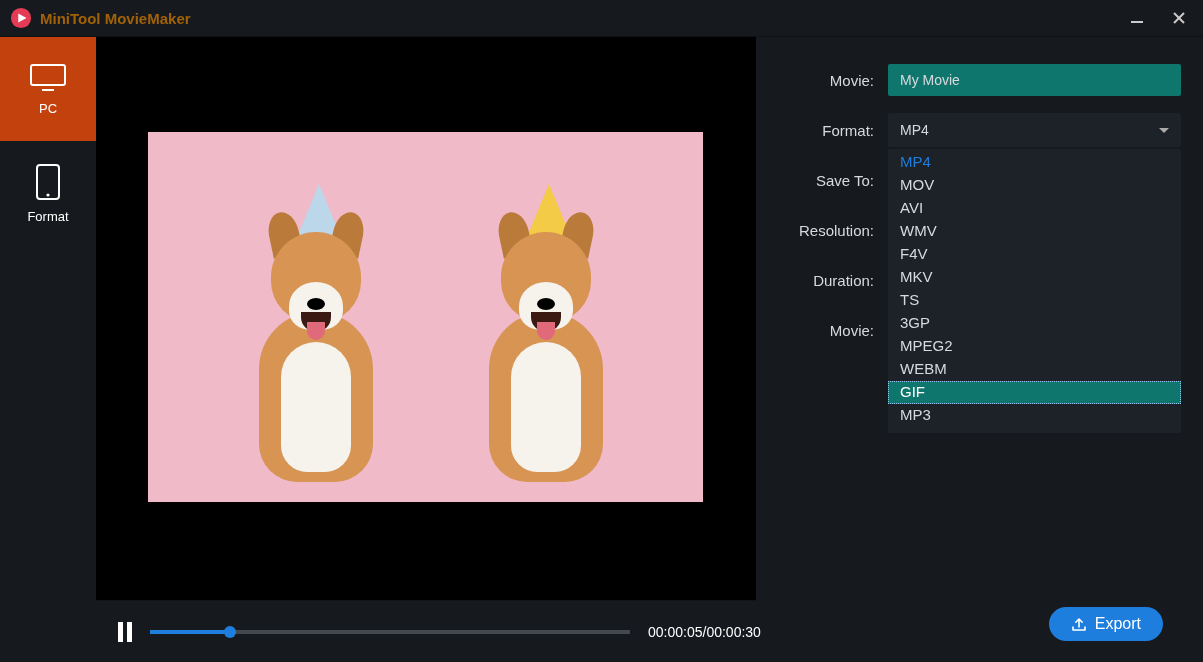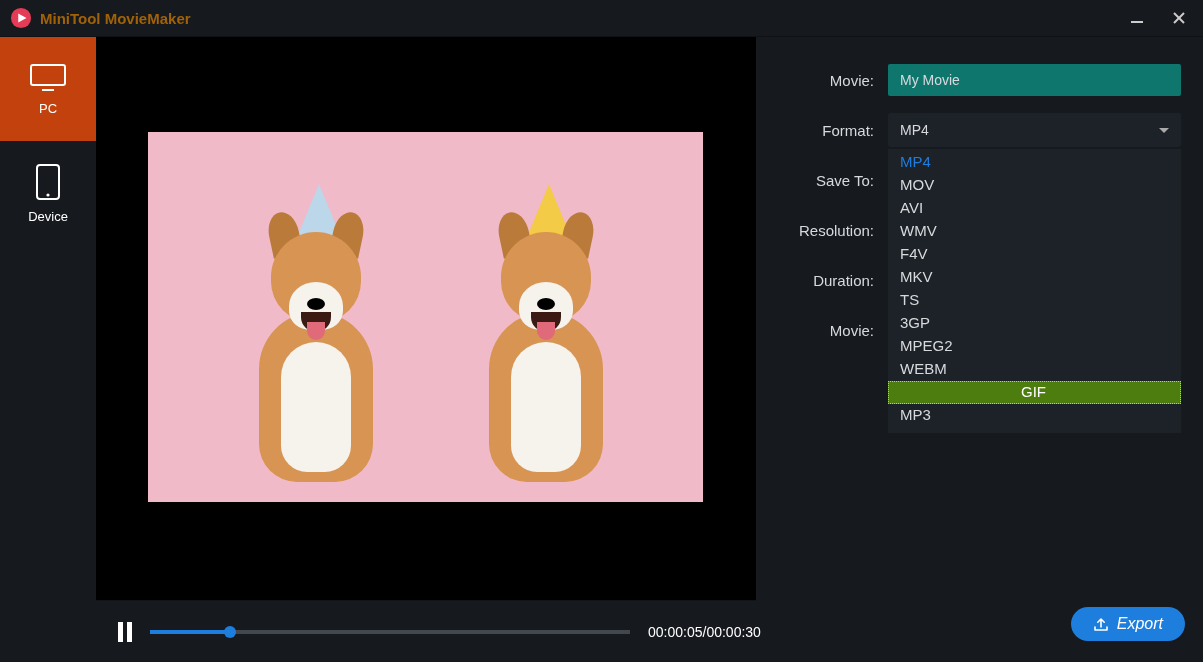--- a/index.html
+++ b/index.html
@@ -48,23 +48,23 @@
   .row{display:flex;align-items:center;margin-bottom:20px;height:30px;}
   .row .lab{width:96px;text-align:right;margin-right:14px;font-size:15px;color:#d7dadd;}
   .row .ctrl{flex:1;}
   .txtbox{height:32px;background:#0f766e;border:none;color:#d7dadd;font-size:14px;padding:0 12px;width:100%;box-sizing:border-box;border-radius:2px;}
   .selbox{height:34px;background:#1d2128;color:#d7dadd;font-size:14px;padding:0 12px;display:flex;align-items:center;justify-content:space-between;border-radius:2px;}
   .selbox .caret{width:0;height:0;border-left:5px solid transparent;border-right:5px solid transparent;border-top:5px solid #aaa;}
   
   .dropdown{position:absolute;left:132px;right:22px;top:112px;background:#1d2128;z-index:5;padding:2px 0 6px 0;}
   .opt{padding:1px 12px 2px 12px;font-size:15px;line-height:20px;color:#d7dadd;}
   .opt.sel{color:#1e7ede;}
-  .opt.hi{background:#4d7c0f;color:#fff;border:1px dotted #9cc7f5;padding:0 13px 1px 11px;text-align:center;}
-  
-  .export{position:absolute;right:18px;bottom:22px;height:34px;padding:0 22px;background:#1e7ede;border:none;border-radius:17px;color:#fff;font-size:16px;display:flex;align-items:center;gap:8px;font-style:italic;}
+  .opt.hi{background:#0f766e;color:#fff;border:1px dotted #9cc7f5;padding:0 13px 1px 11px;}
+  
+  .export{position:absolute;right:40px;bottom:22px;height:34px;padding:0 22px;background:#1e7ede;border:none;border-radius:17px;color:#fff;font-size:16px;display:flex;align-items:center;gap:8px;}
   .export svg{display:block;}
 </style>
 </head>
 <body>
 
 <div class="titlebar">
   <span class="logo">
     <svg viewBox="0 0 24 24" width="22" height="22">
         <circle cx="12" cy="12" r="11" fill="#e43b57"></circle>
         <polygon points="9,7 18,12 9,17" fill="#fff"></polygon>
@@ -99,21 +99,21 @@
       </span>
       <span>PC</span>
     </div>
     <div class="side-item">
       <span class="ico">
         <svg width="30" height="38" viewBox="0 0 30 38">
             <rect x="4" y="2" width="22" height="34" rx="3" fill="none" stroke="#fff" stroke-width="2"></rect>
             <circle cx="15" cy="32" r="1.6" fill="#fff"></circle>
           </svg>
       </span>
-      <span>Device</span>
+      <span>Format</span>
     </div>
   </div>
 
   <div class="preview-col">
     <div class="preview-box">
       <div class="thumb">
         <div class="dog a">
             <div class="hat"></div>
             <div class="earL"></div>
             <div class="earR"></div>

